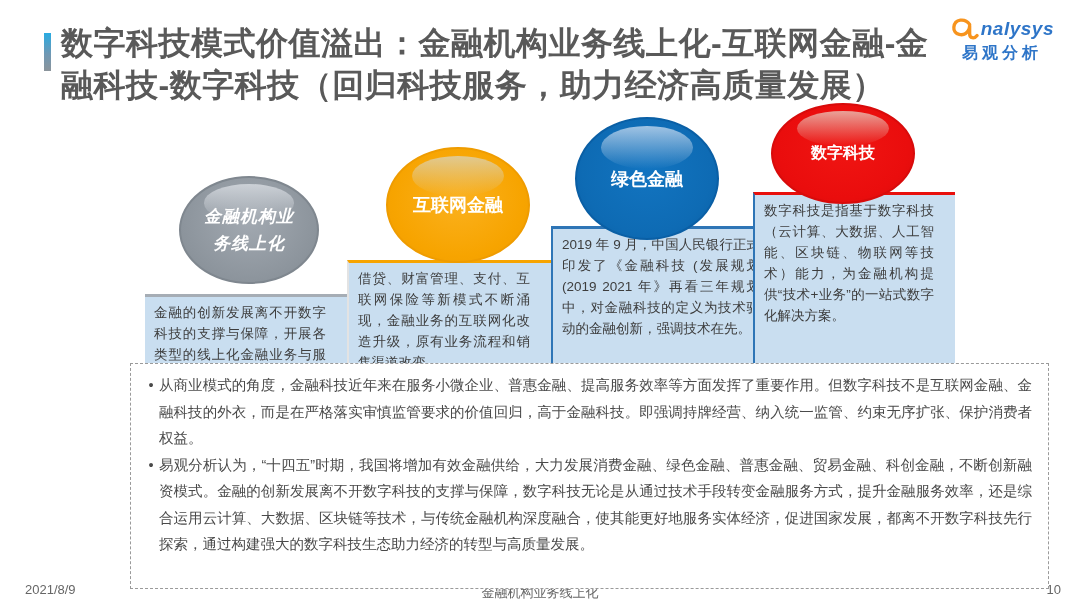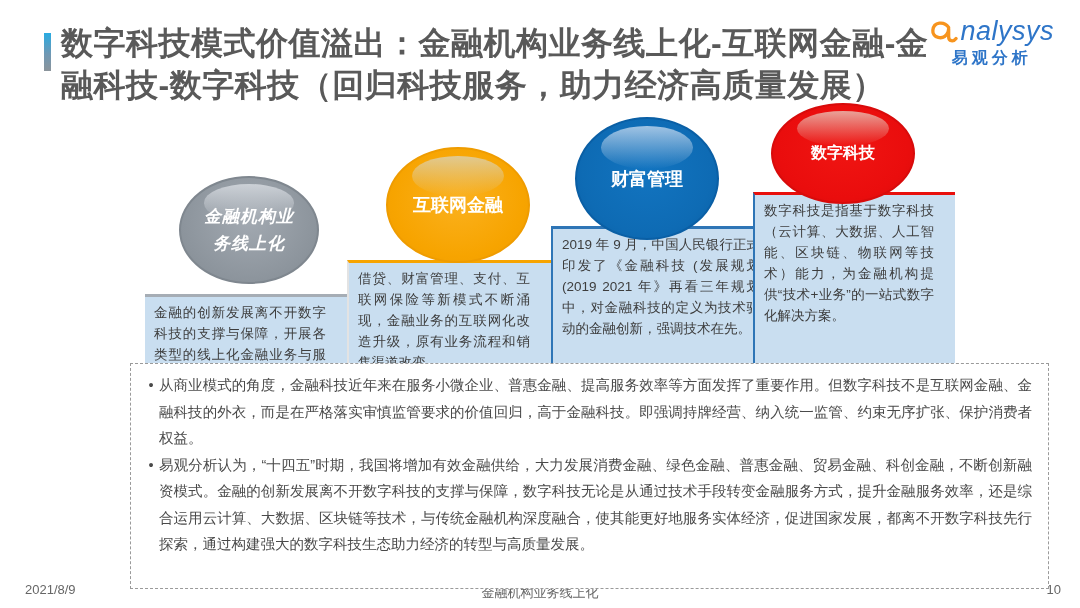--- a/index.html
+++ b/index.html
@@ -14,21 +14,21 @@
   }
   .page-title{
     position:absolute;left:61px;top:22px;width:880px;
     font-size:32px;font-weight:bold;color:#595959;line-height:1.32;
     letter-spacing:0.5px;margin:0;
   }
   
   .logo{position:absolute;right:26px;top:16px;text-align:center;}
   .logo-brand{display:flex;align-items:center;justify-content:center;}
   .logo-brand svg{display:block;margin-right:1px;}
-  .logo-brand-text{color:#2e75c8;font-size:27px;font-weight:normal;font-style:italic;letter-spacing:0.5px;}
+  .logo-brand-text{color:#2e75c8;font-size:19px;font-weight:bold;font-style:italic;letter-spacing:0.5px;}
   .logo-cn{color:#2e75c8;font-size:16px;font-weight:bold;letter-spacing:4px;margin-top:1px;}
   
   .watermark{
     position:absolute;left:400px;top:290px;font-size:64px;font-weight:bold;
     color:rgba(130,185,225,0.10);transform:rotate(-8deg);pointer-events:none;white-space:nowrap;
   }
   
   .step{
     position:absolute;background:#c9def0;box-sizing:border-box;
     font-size:13.5px;color:#3d3d3d;line-height:1.55;text-align:justify;
@@ -116,21 +116,21 @@
     <p>数字科技是指基于数字科技（云计算、大数据、人工智能、区块链、物联网等技术）能力，为金融机构提供“技术+业务”的一站式数字化解决方案。</p>
   </div>
 
   <div class="ellipse e1">
     <span class="lbl">金融机构业务线上化</span>
   </div>
   <div class="ellipse e2">
     <span class="lbl">互联网金融</span>
   </div>
   <div class="ellipse e3">
-    <span class="lbl">财富管理</span>
+    <span class="lbl">绿色金融</span>
   </div>
   <div class="ellipse e4">
     <span class="lbl">数字科技</span>
   </div>
 
   <div class="summary">
     <ul>
       <li>
         <span class="dot">•</span>
         <p>从商业模式的角度，金融科技近年来在服务小微企业、普惠金融、提高服务效率等方面发挥了重要作用。但数字科技不是互联网金融、金融科技的外衣，而是在严格落实审慎监管要求的价值回归，高于金融科技。即强调持牌经营、纳入统一监管、约束无序扩张、保护消费者权益。</p>

